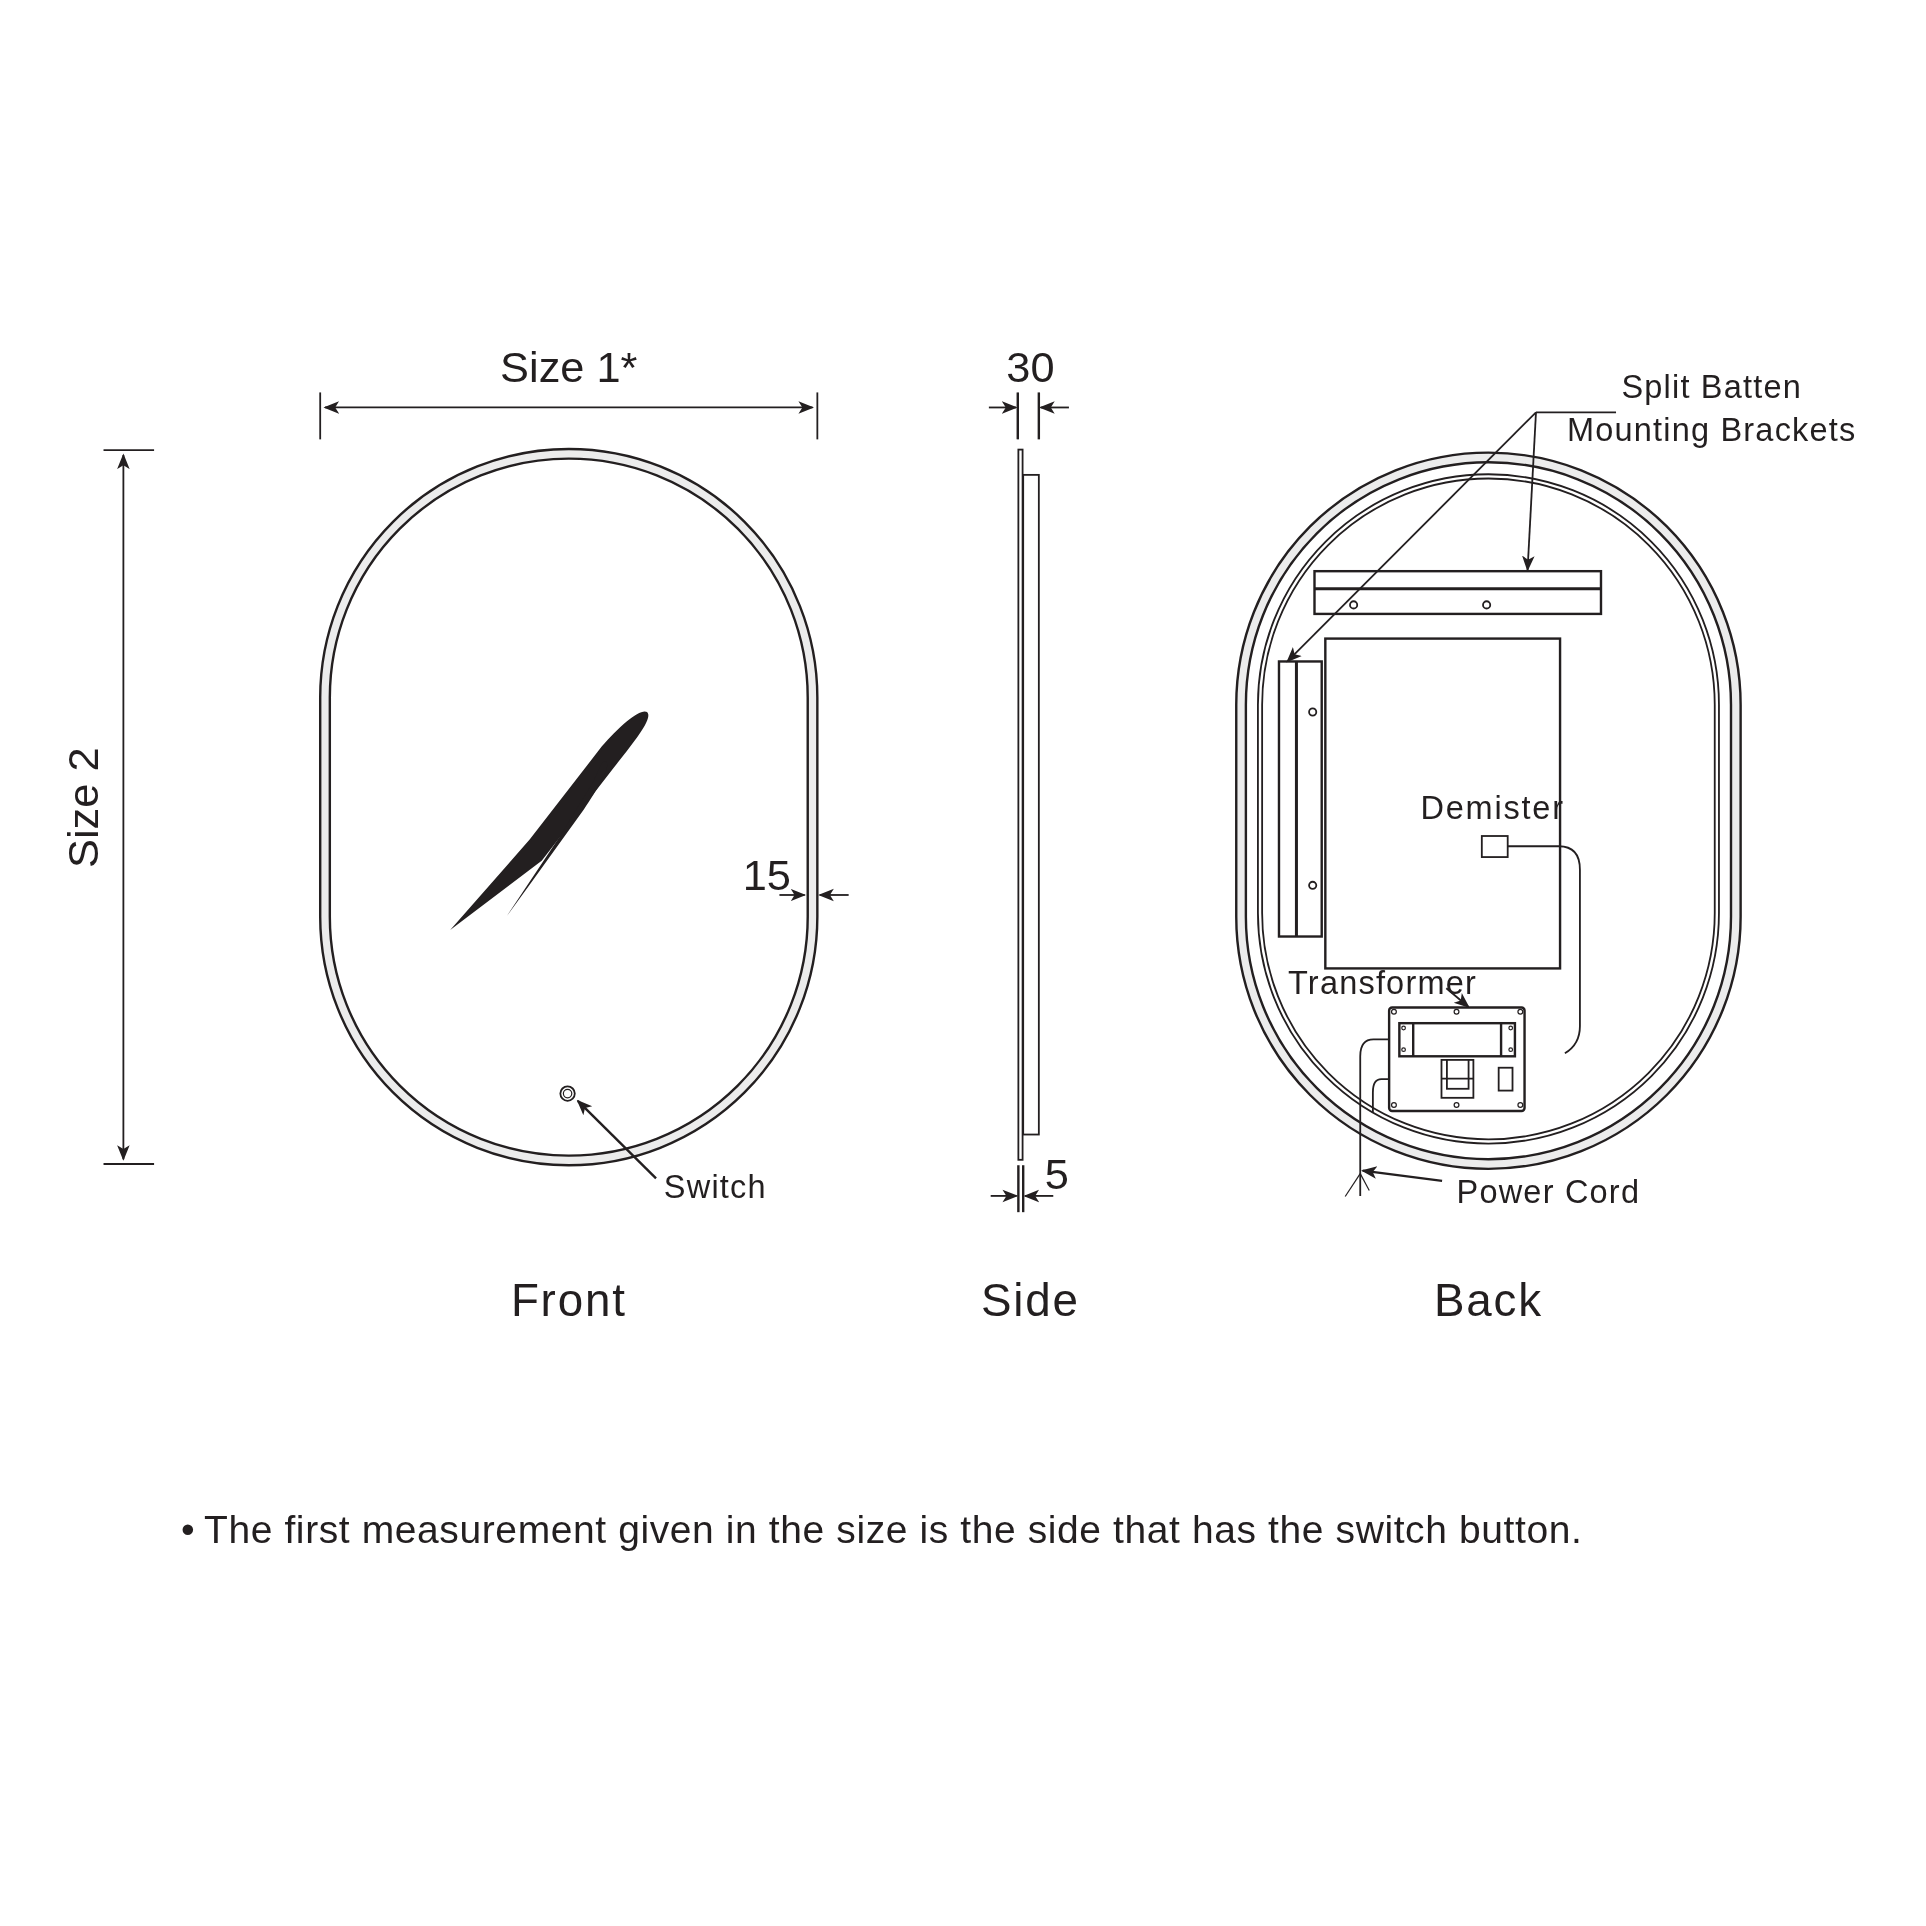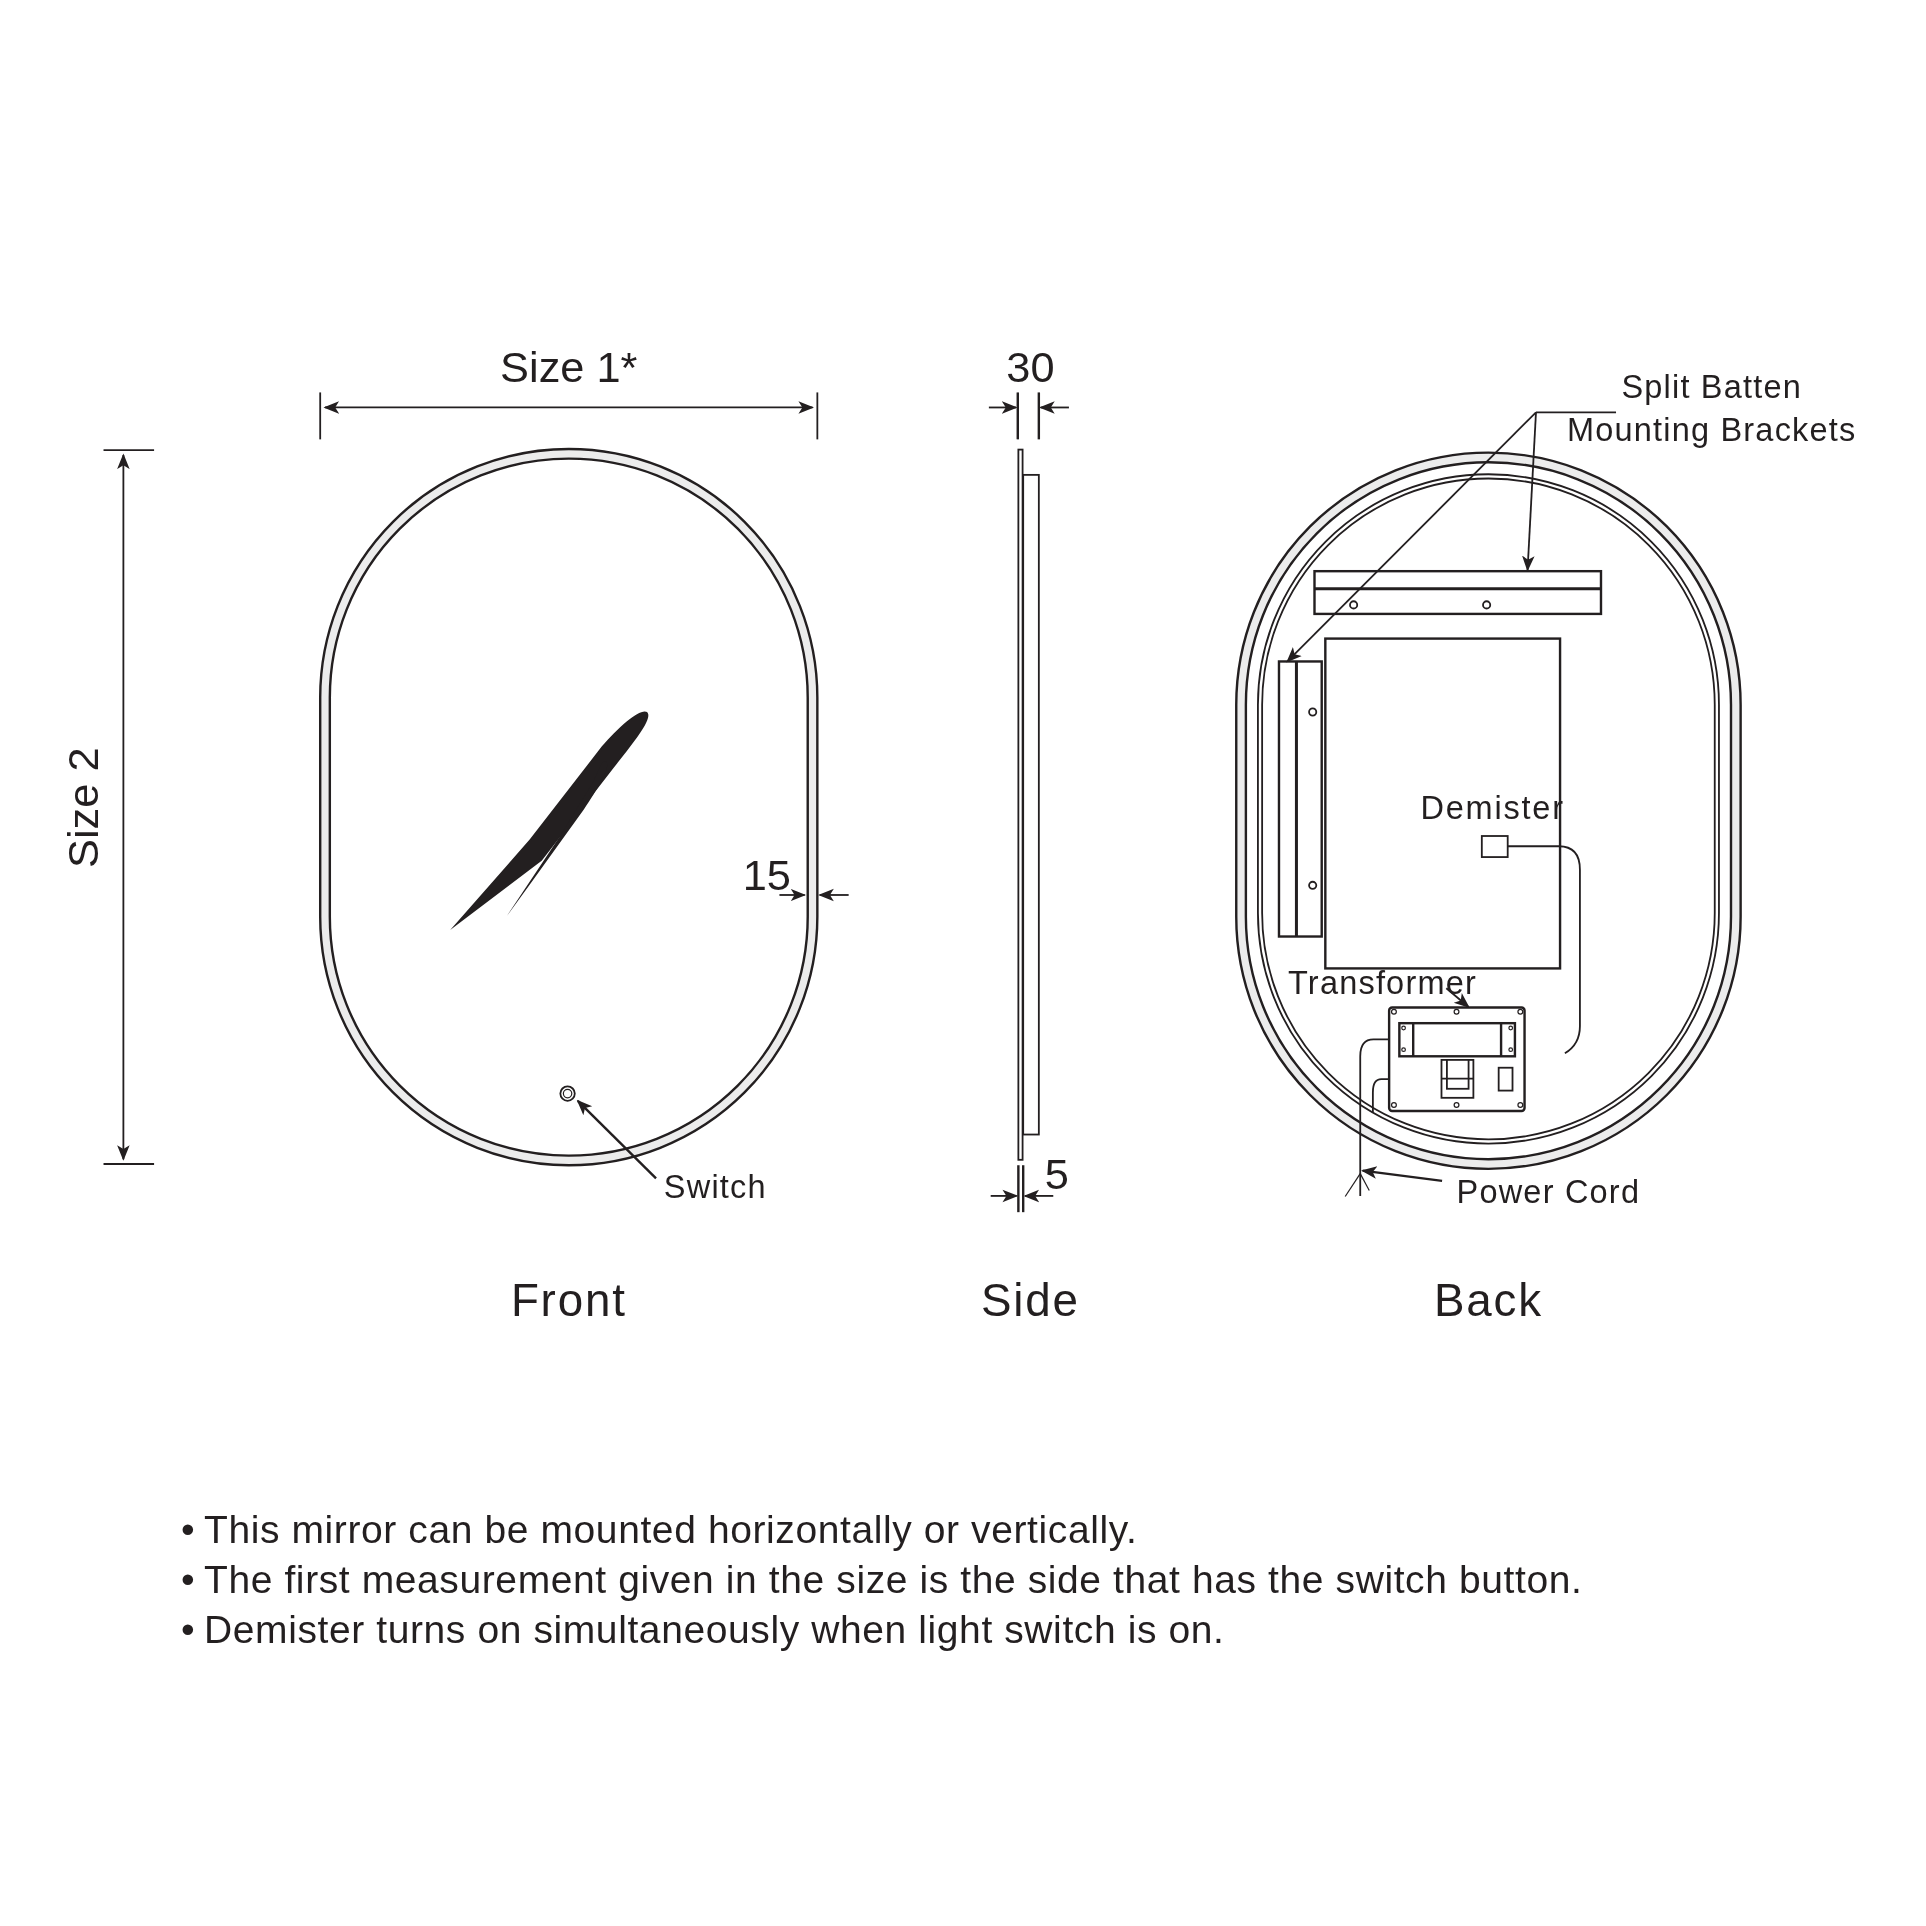--- a/index.html
+++ b/index.html
@@ -144,17 +144,15 @@
       <line x1="2552" y1="685" x2="2139" y2="1099" stroke="#231f20" stroke-width="3" marker-end="url(#arrL)"></line>
       <line x1="2552" y1="685" x2="2538" y2="947" stroke="#231f20" stroke-width="3" marker-end="url(#arrL)"></line>
       <text class="lbl" x="2844" y="662" font-size="54" text-anchor="middle" letter-spacing="2">Split Batten</text>
       <text class="lbl" x="2844" y="732" font-size="54" text-anchor="middle" letter-spacing="2">Mounting Brackets</text>
     </g>
     <text class="lbl" x="2473" y="2186" font-size="76" text-anchor="middle" letter-spacing="3">Back</text>
   </g>
 </svg>
 
 <div class="notes">
-  <div class="note"><span class="bullet">•</span><span>This mirror can be mounted horizontally or vertically.</span></div>
   <div class="note"><span class="bullet">•</span><span>The first measurement given in the size is the side that has the switch button.</span></div>
-  <div class="note"><span class="bullet">•</span><span>Demister turns on simultaneously when light switch is on.</span></div>
 </div>
 
 
 </body></html>

